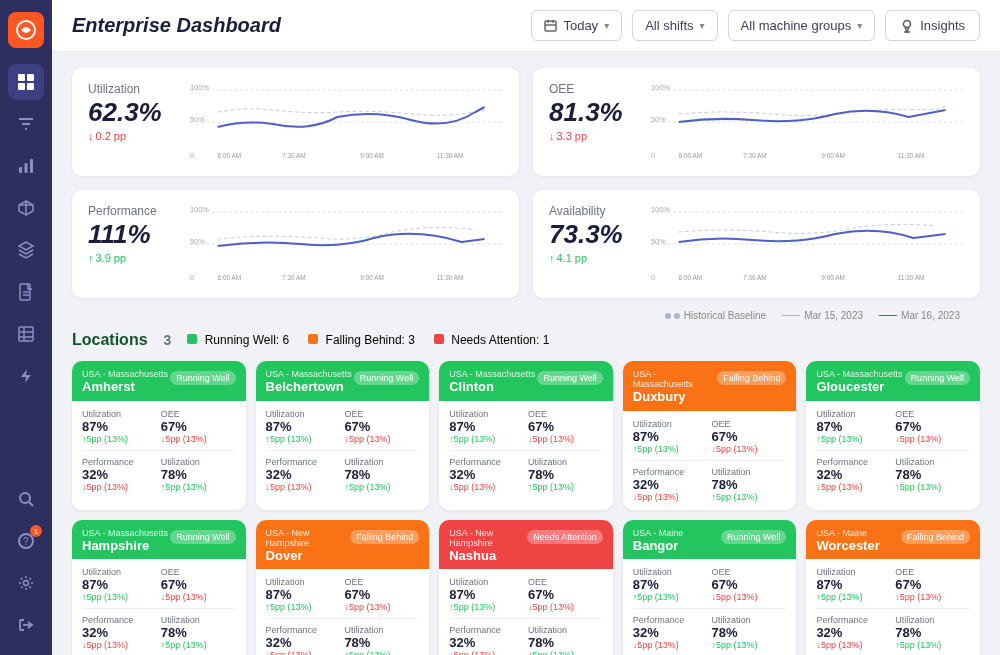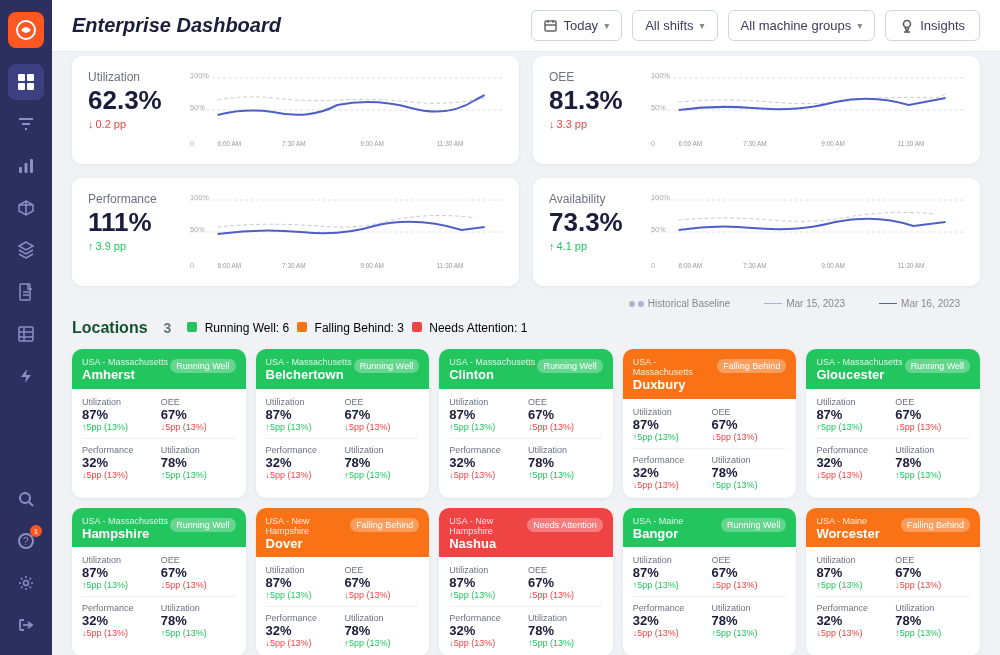--- a/index.html
+++ b/index.html
@@ -94,67 +94,67 @@
       border: 1px solid #d0d4e0;
       border-radius: 6px;
       background: #fff;
       font-size: 13px;
       color: #3a3d5c;
       cursor: pointer;
       font-weight: 500;
     }
 
     
-    .content { flex: 1; overflow-y: auto; padding: 4px 20px; }
+    .content { flex: 1; overflow-y: auto; padding: 16px 20px; }
 
     
     .metrics-row { display: grid; grid-template-columns: 1fr 1fr; gap: 14px; margin-bottom: 8px; }
     .metric-card {
       background: #fff;
       border-radius: 10px;
       padding: 14px 16px;
       display: flex;
       align-items: flex-start;
       gap: 12px;
       box-shadow: 0 1px 4px rgba(0,0,0,0.06);
     }
     .metric-info { min-width: 90px; }
     .metric-label { font-size: 12px; color: #6b7280; margin-bottom: 2px; }
-    .metric-value { font-size: 26px; font-weight: 700; color: #1a1d3b; line-height: 1.1; }
+    .metric-value { font-size: 26px; font-weight: 700; color: #1a1d3b; line-height: 1.1; font-style: italic; }
     .metric-change { font-size: 11px; display: flex; align-items: center; gap: 2px; margin-top: 3px; }
     .metric-change.down { color: #ef4444; }
     .metric-change.up { color: #22c55e; }
     .chart-area { flex: 1; height: 80px; position: relative; }
 
     
     .chart-svg { width: 100%; height: 80px; }
 
     
     .chart-legend {
       text-align: center;
       font-size: 10px;
       color: #6b7280;
       padding: 4px 20px 0 0;
       display: flex;
       justify-content: flex-end;
       align-items: center;
-      gap: 34px;
+      gap: 16px;
     }
     .legend-item { display: flex; align-items: center; gap: 4px; }
 
     
     .locations-header {
       display: flex;
       align-items: center;
       gap: 16px;
       margin: 10px 0 12px 0;
     }
     .locations-title { font-size: 16px; font-weight: 700; color: #14532d; }
     .locations-count { font-size: 14px; font-weight: 600; color: #6b7280; }
-    .status-legend { display: flex; align-items: center; gap: 8px; font-size: 12px; }
+    .status-legend { display: flex; align-items: center; gap: 19px; font-size: 12px; }
     .status-dot { width: 10px; height: 10px; border-radius: 2px; display: inline-block; margin-right: 4px; }
     .status-green { background: #22c55e; }
     .status-orange { background: #f97316; }
     .status-red { background: #ef4444; }
 
     
     .locations-grid { display: grid; grid-template-columns: repeat(5, 1fr); gap: 10px; }
 
     .location-card {
       background: #fff;

